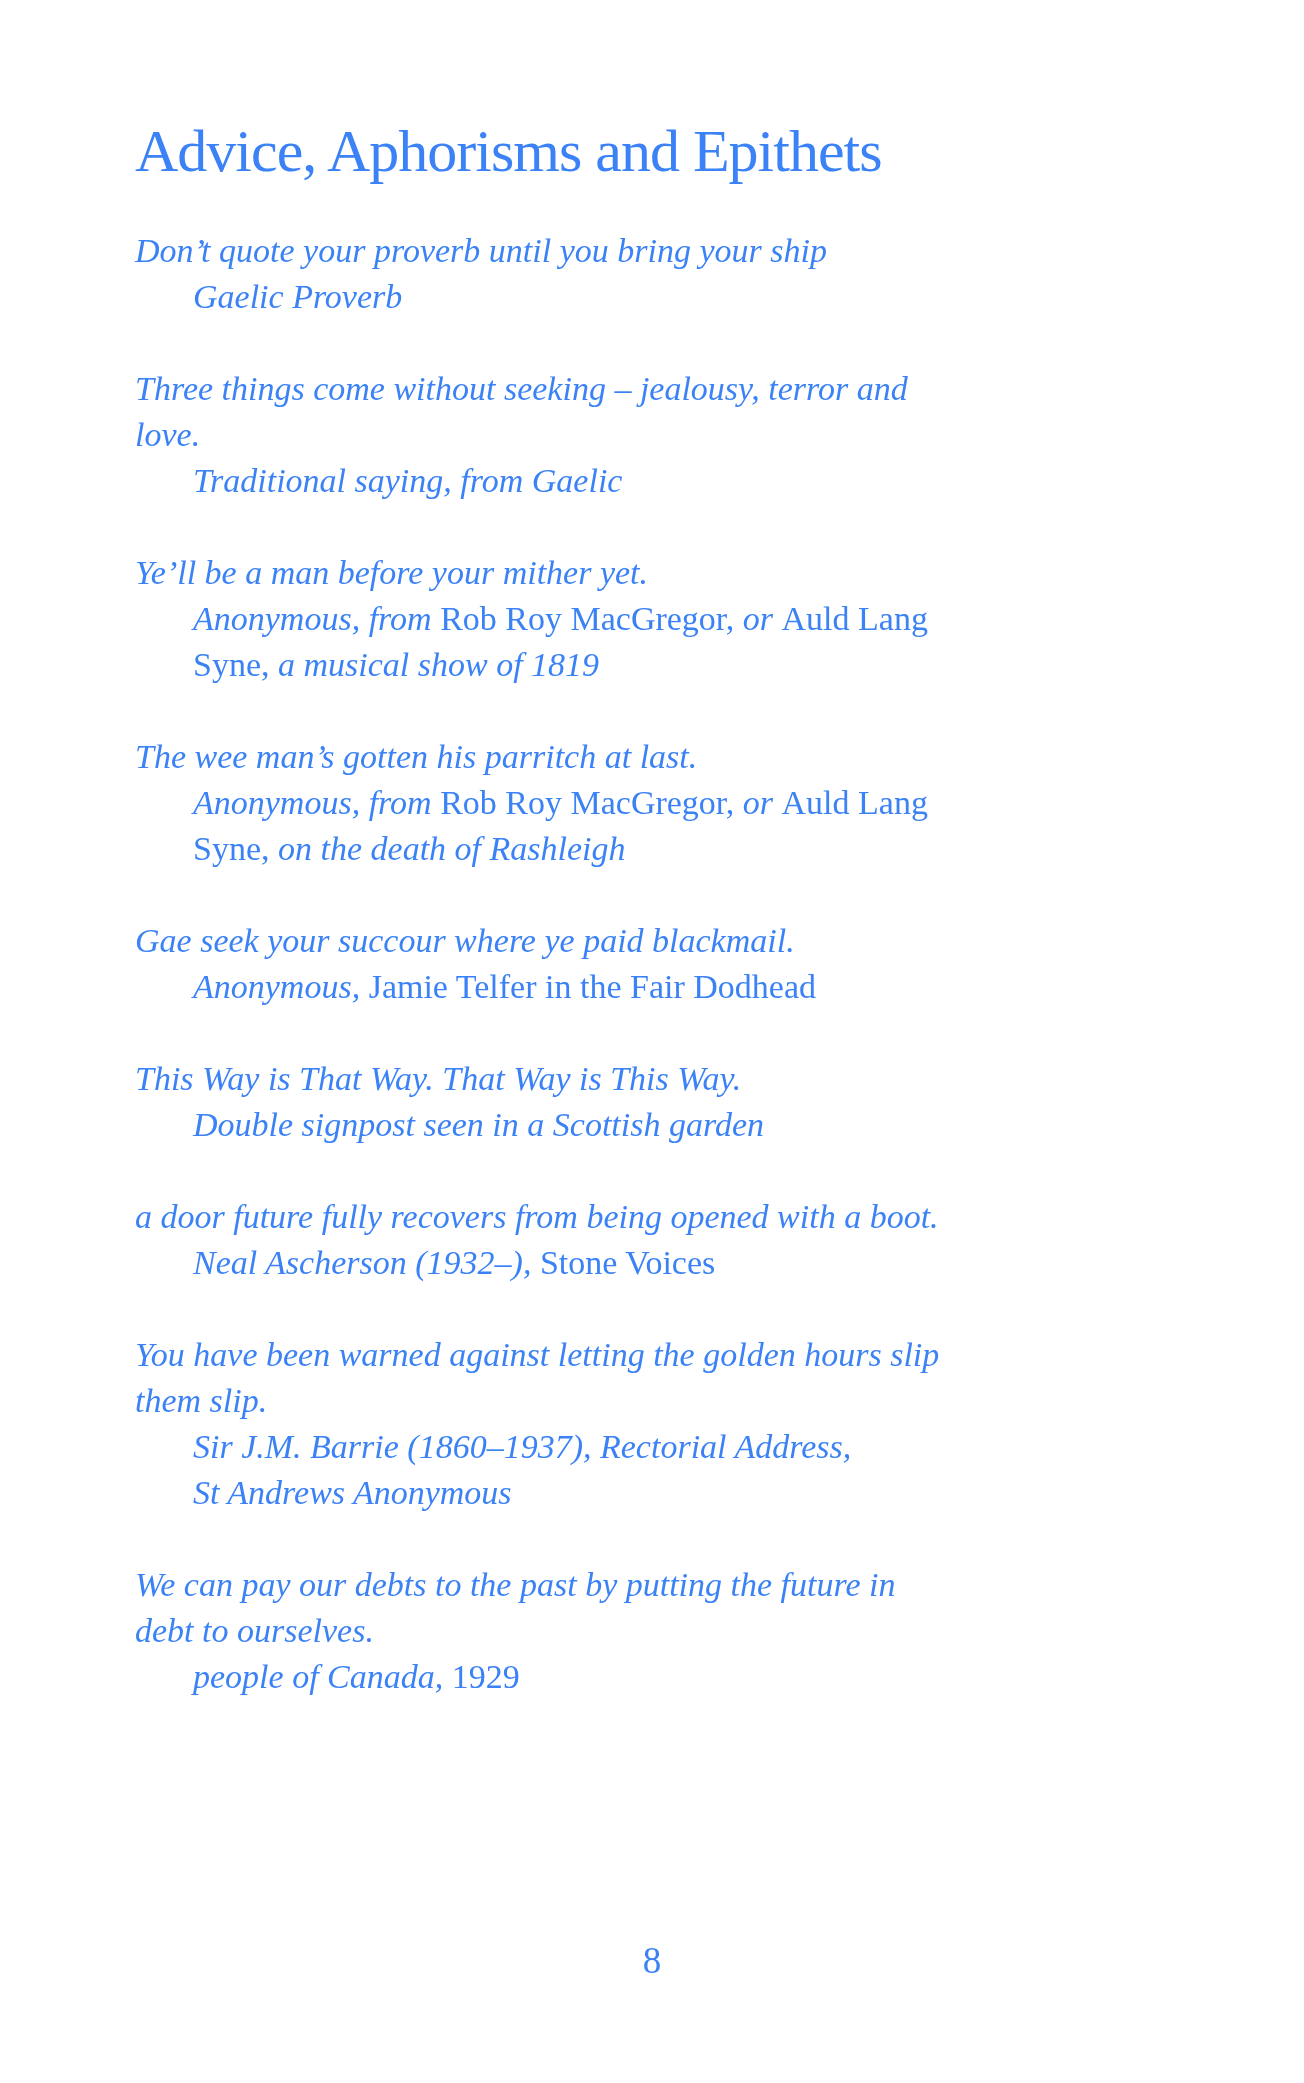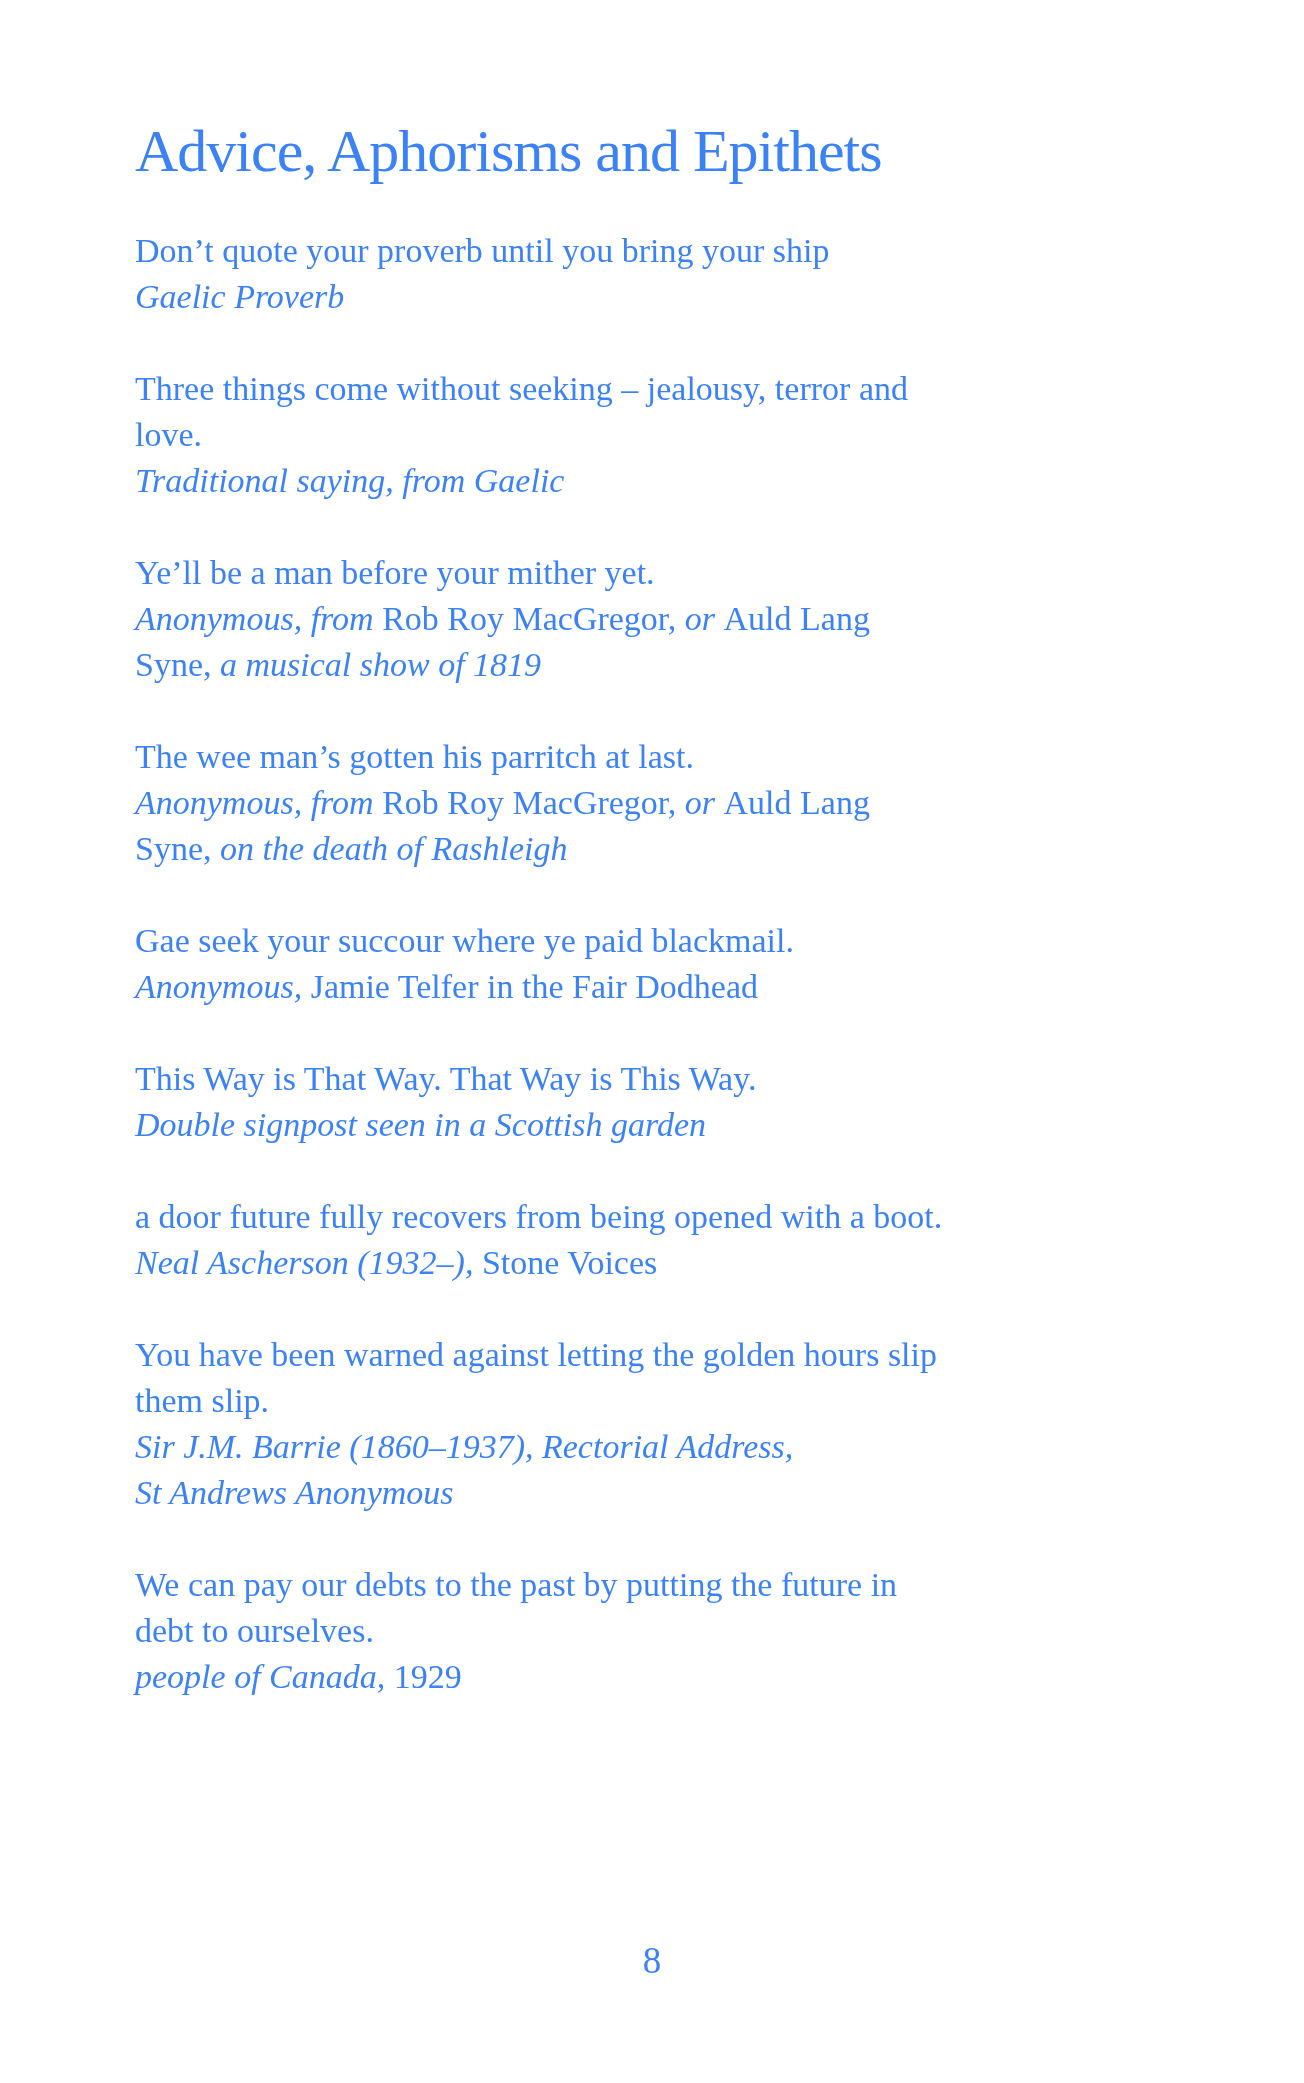--- a/index.html
+++ b/index.html
@@ -30,22 +30,24 @@
   }
   .quotes {
     font-size: 34px;
     line-height: 46px;
   }
   .quote {
     margin-bottom: 46px;
   }
   .qline {
     white-space: nowrap;
+    font-style: italic;
   }
   .aline {
+    margin-left: 58px;
     white-space: nowrap;
   }
   .it { font-style: italic; }
   .rm { font-style: normal; }
   .page-number {
     position: absolute;
     left: 0;
     right: 0;
     top: 1938px;
     text-align: center;

